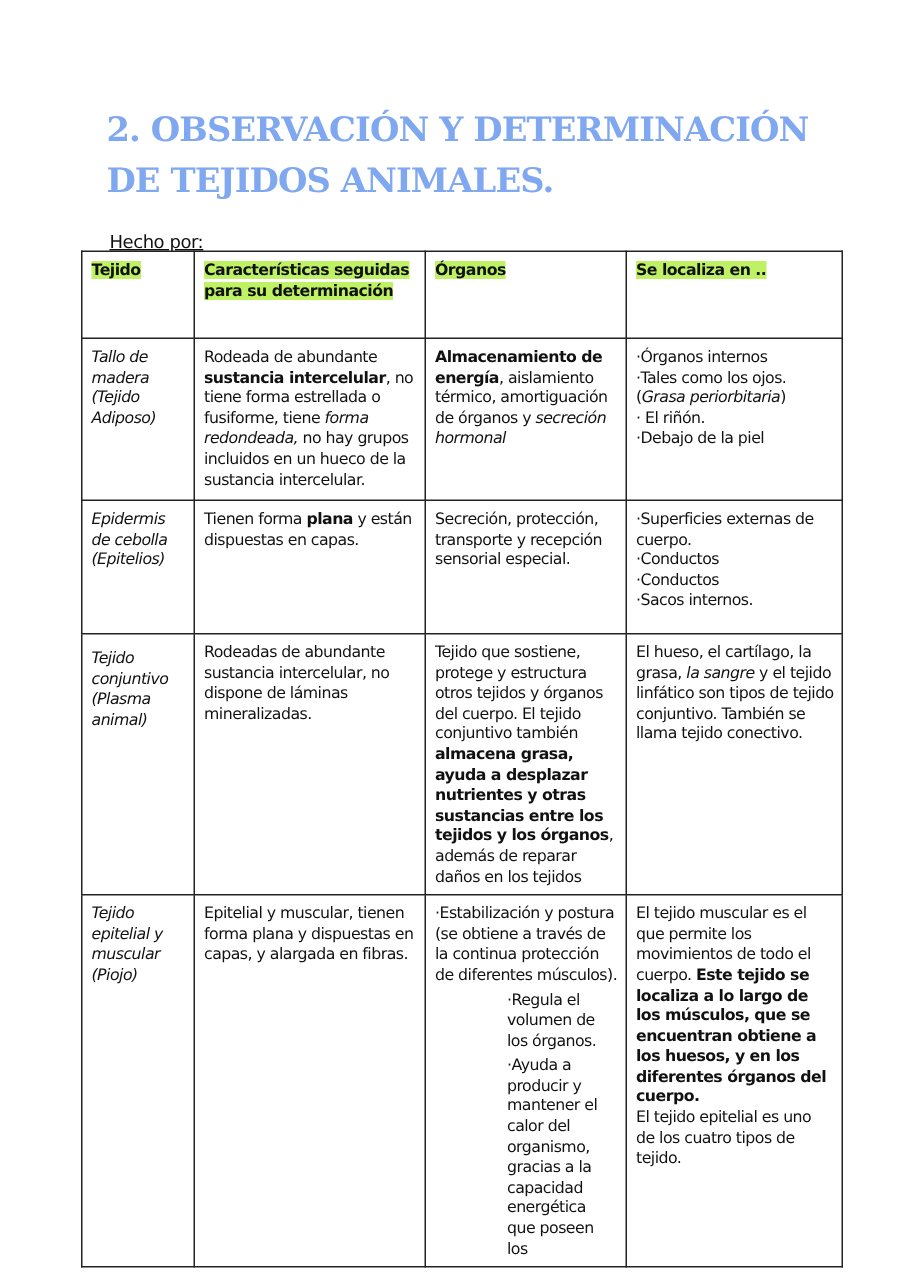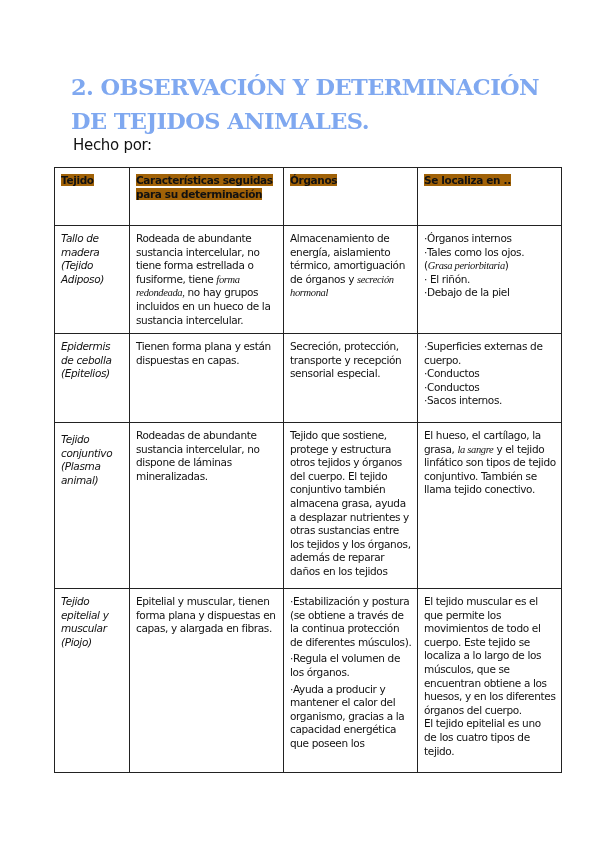--- a/index.html
+++ b/index.html
@@ -24,22 +24,23 @@
       font-family: "DejaVu Serif", serif;
       font-weight: bold;
       font-size: 22.5px;
       line-height: 34px;
       color: #7fa8f0;
       letter-spacing: -0.6px;
     }
     .author {
       position: absolute;
       left: 73px;
-      top: 136px;
-      font-size: 15px;
+      top: 154px;
+      font-size: 12px;
+      text-decoration: underline;
       color: #111;
       letter-spacing: -0.3px;
     }
     table.tissue-table {
       position: absolute;
       left: 54px;
       top: 167px;
       width: 507px;
       border-collapse: collapse;
       table-layout: fixed;
@@ -58,31 +59,31 @@
     col.c1 { width: 75px; }
     col.c2 { width: 154px; }
     col.c3 { width: 134px; }
     col.c4 { width: 144px; }
     tr.hdr { height: 58px; }
     tr.r1 { height: 108px; }
     tr.r2 { height: 89px; }
     tr.r3 { height: 166px; }
     tr.r4 { height: 184px; padding-left: 32px; }
     .hl {
-      background: #a16207;
+      background: #bef264;
       font-weight: bold;
     }
     .tissue-name {
       font-style: italic;
     }
     .r3 .tissue-name { padding-top: 10px; }
-    b { font-weight: normal; text-align: center; }
-    i { font-style: italic; font-family: Liberation Serif, serif; }
+    b { font-weight: bold; text-align: center; }
+    i { font-style: italic; }
     .line { display: block; }
-    .gap { display: block; margin-top: 3px; }
+    .gap { display: block; margin-top: 3px; margin-left: 48px; }
   </style>
 </head>
 <body>
 
 <h1 class="title">2. OBSERVACIÓN Y DETERMINACIÓN DE TEJIDOS ANIMALES.</h1>
 <div class="author">Hecho por:</div>
 
 <table class="tissue-table">
   <colgroup>
     <col class="c1">

